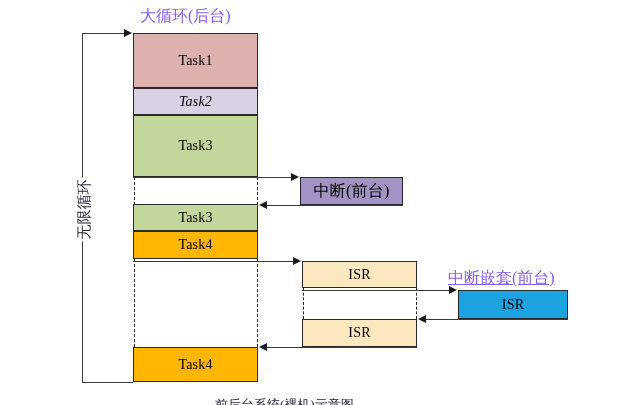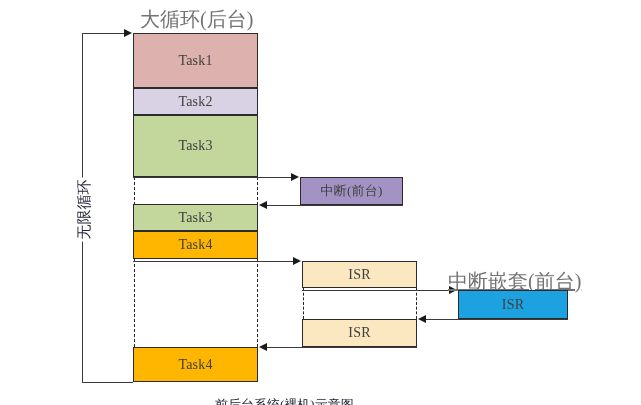--- a/index.html
+++ b/index.html
@@ -20,31 +20,31 @@
   }
   .box {
     position: absolute;
     box-sizing: border-box;
     border: 1.2px solid #2b2b2b;
     display: flex;
     align-items: center;
     justify-content: center;
     font-size: 14px;
     letter-spacing: .2px;
-    color: #404040;
+    color: #000000;
     white-space: nowrap;
   }
   .cjk {
     font-family: "Liberation Serif", "DejaVu Serif", serif;
-    font-size: 13px;
+    font-size: 16px;
   }
   .label {
     position: absolute;
-    font-size: 20px;
-    color: #737373;
+    font-size: 16px;
+    color: #8b5cf6;
     white-space: nowrap;
   }
   .hline {
     position: absolute;
     height: 0;
     border-top: 1.2px solid #3a3a3a;
   }
   .vline {
     position: absolute;
     width: 0;
@@ -99,21 +99,21 @@
   <div class="vline" style="left:82px; top:33px; height:349px;"></div>
   <div class="hline" style="left:82px; top:33px; width:43px;"></div>
   <div class="arrow-r" style="left:124px; top:28.5px;"></div>
   <div class="hline" style="left:82px; top:382px; width:51px;"></div>
   <div class="vlabel cjk" style="left:52px; top:200px; width:60px; text-align:center;">无限循环</div>
 
   <div class="box" style="left:133px; top:33px; width:125px; height:55px; background:#ddb1ad;">
     <span>Task1</span>
   </div>
 
-  <div class="box" style="left:133px; top:88px; width:125px; height:27px; background:#d8d2e4;">
+  <div class="box" style="left:133px; top:88px; width:125px; height:27px; background:#d8d2e4;font-style:italic;">
     <span>Task2</span>
   </div>
 
   <div class="box" style="left:133px; top:115px; width:125px; height:62px; background:#c3d69b;">
     <span>Task3</span>
   </div>
 
   <div class="box" style="left:133px; top:204px; width:125px; height:27px; background:#c3d69b;">
     <span>Task3</span>
   </div>

